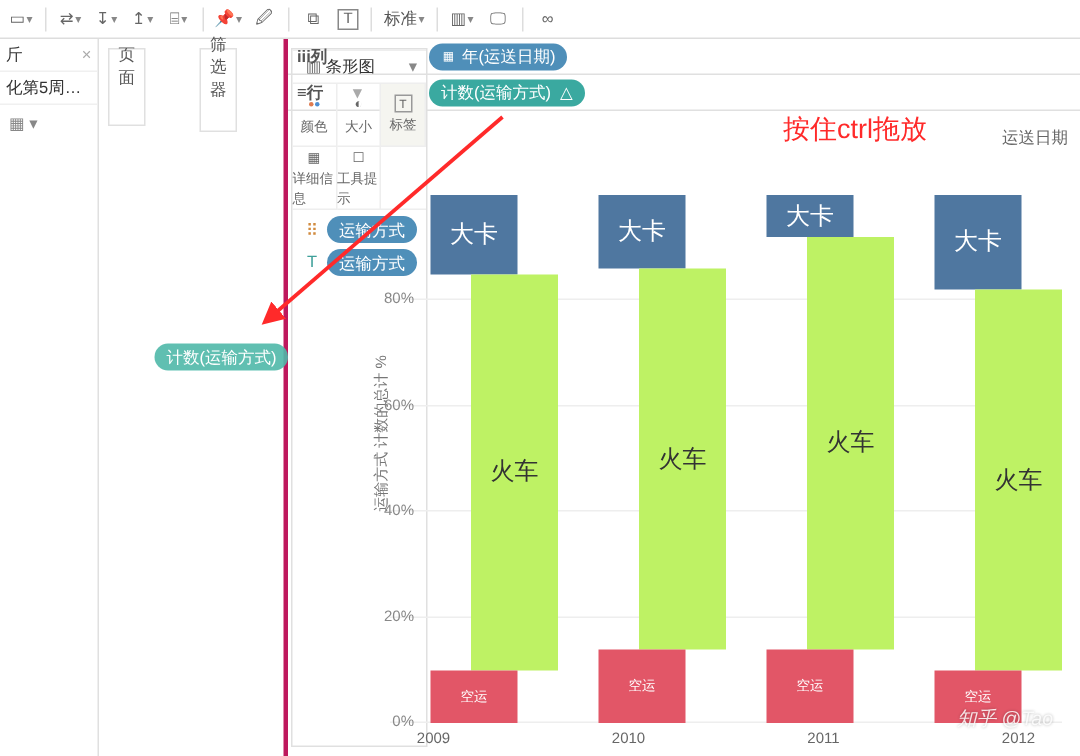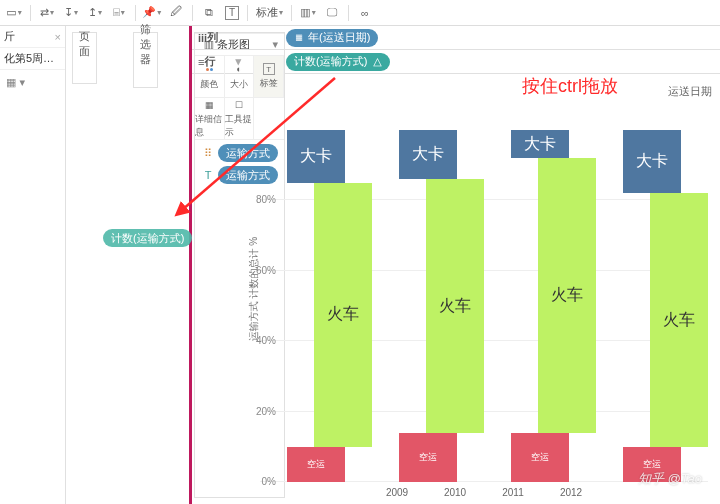--- a/index.html
+++ b/index.html
@@ -46,21 +46,21 @@
   .ylab { position: absolute; left: 10px; top: 50%; transform: translateY(-50%) rotate(-90deg); transform-origin: center; font-size: 10px; color: #777; white-space: nowrap; }
   .grid { position: absolute; left: 32px; right: 0; top: 0; bottom: 0; }
   .gl { position: absolute; left: 0; right: 0; border-top: 1px solid #eee; }
   .gl-lab { position: absolute; left: -30px; width: 26px; text-align: right; font-size: 10px; color: #888; top: -6px; margin-left: 20px; }
   .bars { position: absolute; left: 32px; right: 0; top: 0; bottom: 0; display: flex; justify-content: space-around; align-items: flex-end; }
   .bar { width: 58px; height: 100%; display: flex; flex-direction: column; justify-content: flex-end; position: relative; }
   .seg { width: 100%; display: flex; align-items: center; justify-content: center; font-size: 16px; color: #333; }
   .seg.tr { background: #4f77a0; color: #fff; }
   .seg.trn { background: #bef264; margin-left: 27px; }
   .seg.air { background: #e25667; color: #fff; font-size: 9px; }
-  .xlabels { position: absolute; left: 68px; right: 12px; bottom: 6px; display: flex; justify-content: center; font-size: 10px; color: #666; }
+  .xlabels { position: absolute; left: 68px; right: 12px; bottom: 6px; display: flex; justify-content: space-between; font-size: 10px; color: #666; }
   .arrow { position: absolute; pointer-events: none; }
   .watermark { position: absolute; right: 18px; bottom: 16px; color: rgba(255,255,255,0.85); font-size: 13px; font-style: italic; text-shadow: 0 0 2px rgba(0,0,0,0.3); }
   .drag-pill { position: absolute; left: 103px; top: 229px; z-index: 20; }
 </style>
 </head>
 <body>
 
 <div class="toolbar">
   <span class="tb-ico tb-drop">▭</span>
   <span class="tb-sep"></span>

